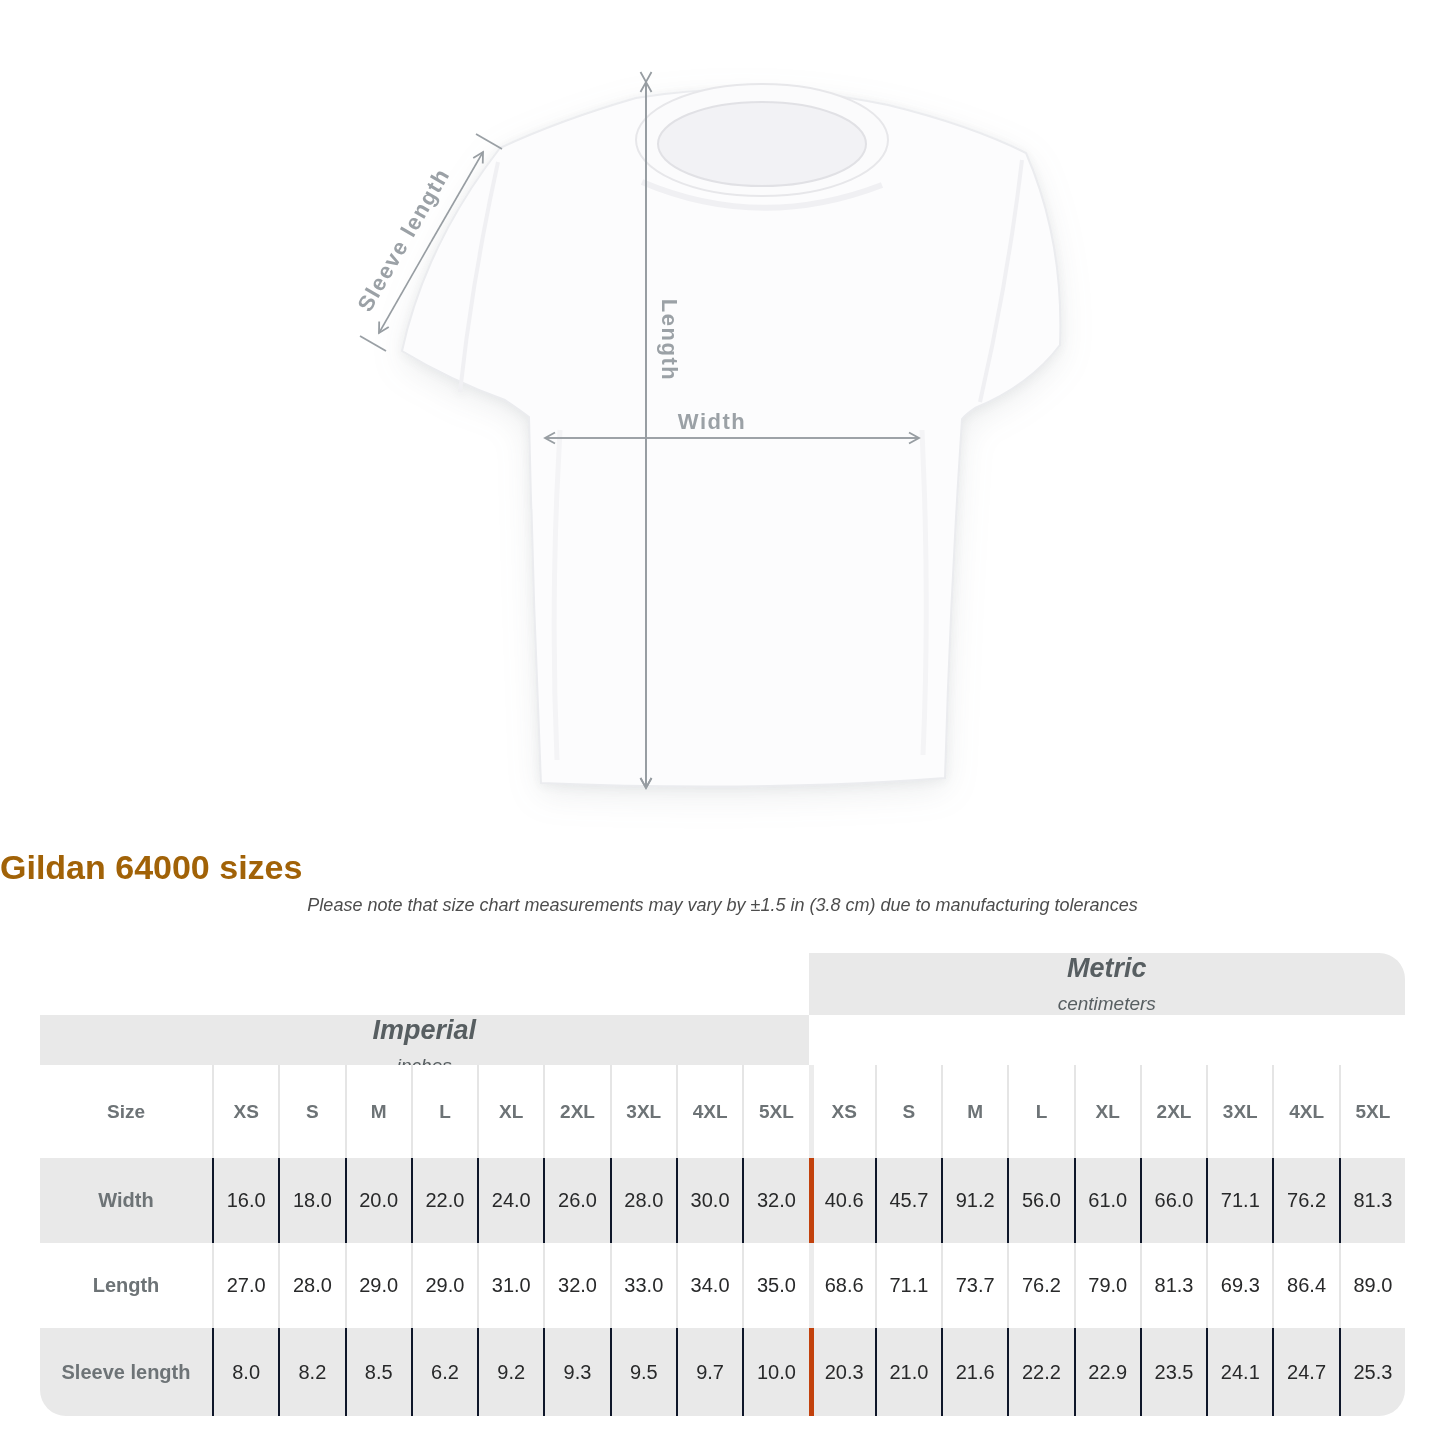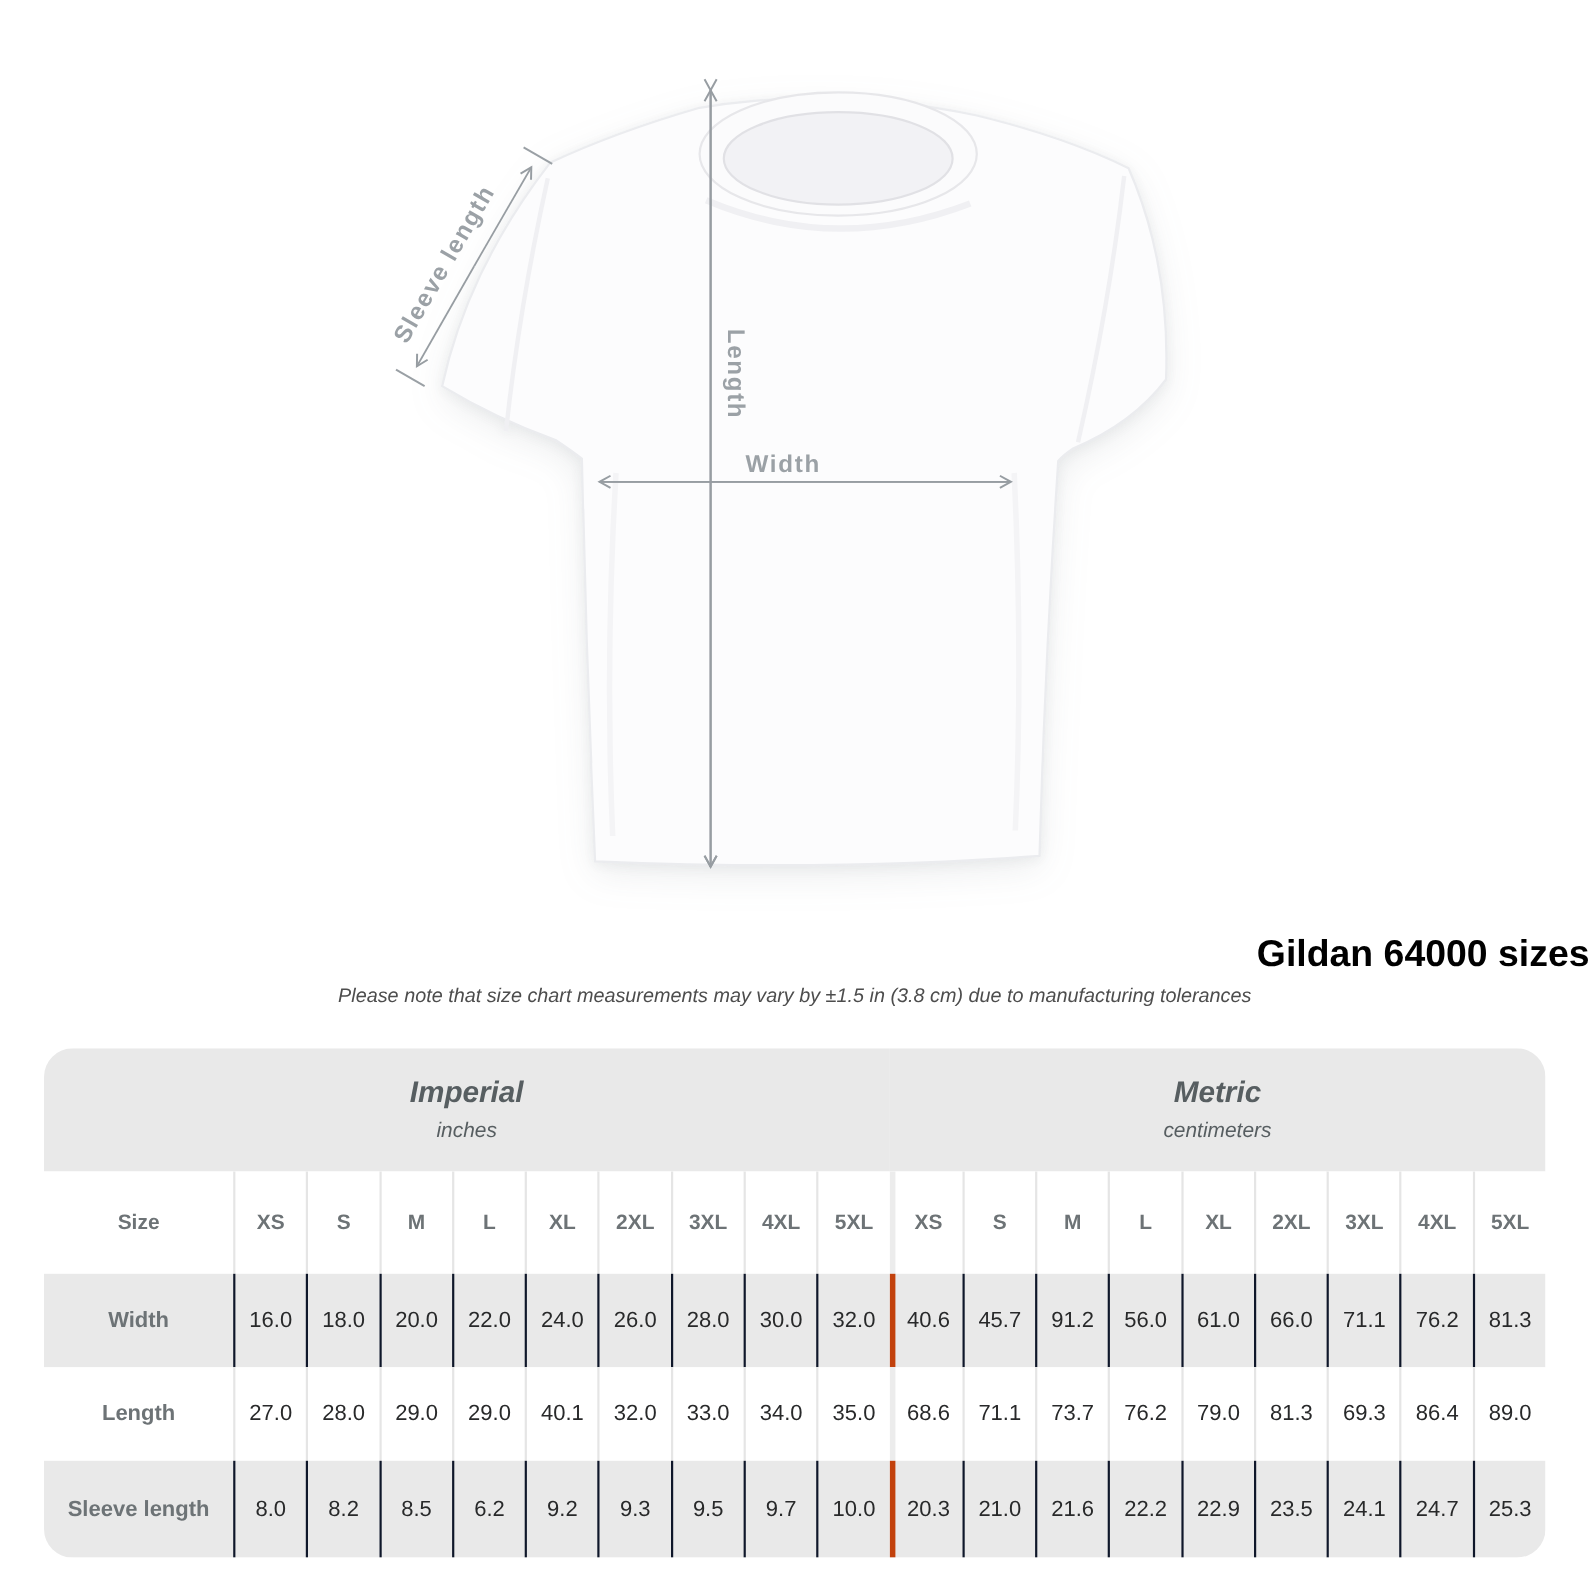--- a/index.html
+++ b/index.html
@@ -10,22 +10,22 @@
   
   .diagram { position:absolute; left:0; top:0; width:1445px; height:835px; }
   .diagram svg { position:absolute; left:0; top:0; }
   .dim-label { position:absolute; font-weight:bold; color:#9ba1a6; white-space:nowrap;
                transform:translate(-50%,-50%); letter-spacing:1.5px; }
   .lbl-sleeve { left:404px; top:240px; font-size:22px; transform:translate(-50%,-50%) rotate(-60deg); }
   .lbl-length { left:669px; top:340px; font-size:22px; transform:translate(-50%,-50%) rotate(90deg); }
   .lbl-width  { left:712px; top:422px; font-size:22px; }
 
   
-  .title { position:absolute; left:0; top:848px; width:100%; text-align:right;
-           font-size:34px; font-weight:bold; color:#000000; }
+  .title { position:absolute; left:0; top:848px; width:100%; text-align:left;
+           font-size:34px; font-weight:bold; color:#a16207; }
   .note  { position:absolute; left:0; top:895px; width:100%; text-align:center;
            font-size:18px; font-style:italic; color:#4d4d4d; }
 
   
   .size-table { position:absolute; left:40px; top:953px; width:1365px;
                 border-radius:26px; overflow:hidden; }
   .trow { display:grid; grid-template-columns:172px repeat(18, 1fr); }
   .c { display:flex; align-items:center; justify-content:center; }
 
   .r-band { height:112px; }
@@ -111,27 +111,27 @@
     <div class="dim-label lbl-length">Length</div>
     <div class="dim-label lbl-width">Width</div>
   </div>
 
   <div class="title">Gildan 64000 sizes</div>
   <div class="note">Please note that size chart measurements may vary by ±1.5 in (3.8 cm) due to manufacturing tolerances</div>
 
   <div class="size-table">
 
     <div class="trow r-band">
+      <div class="band-cell band-metric">
+        <div class="unit-name">Metric</div>
+        <div class="unit-sub">centimeters</div>
+      </div>
       <div class="band-cell band-imperial">
         <div class="unit-name">Imperial</div>
         <div class="unit-sub">inches</div>
-      </div>
-      <div class="band-cell band-metric">
-        <div class="unit-name">Metric</div>
-        <div class="unit-sub">centimeters</div>
       </div>
     </div>
 
     <div class="trow r-sizes r-white">
       <div class="c head">Size</div>
       <div class="c head">XS</div>
       <div class="c head">S</div>
       <div class="c head">M</div>
       <div class="c head">L</div>
       <div class="c head">XL</div>
@@ -171,21 +171,21 @@
       <div class="c val">76.2</div>
       <div class="c val">81.3</div>
     </div>
 
     <div class="trow r-length r-white">
       <div class="c rowlabel">Length</div>
       <div class="c val">27.0</div>
       <div class="c val">28.0</div>
       <div class="c val">29.0</div>
       <div class="c val">29.0</div>
-      <div class="c val">40.1</div>
+      <div class="c val">31.0</div>
       <div class="c val">32.0</div>
       <div class="c val">33.0</div>
       <div class="c val">34.0</div>
       <div class="c val">35.0</div>
       <div class="c val mstart">68.6</div>
       <div class="c val">71.1</div>
       <div class="c val">73.7</div>
       <div class="c val">76.2</div>
       <div class="c val">79.0</div>
       <div class="c val">81.3</div>

